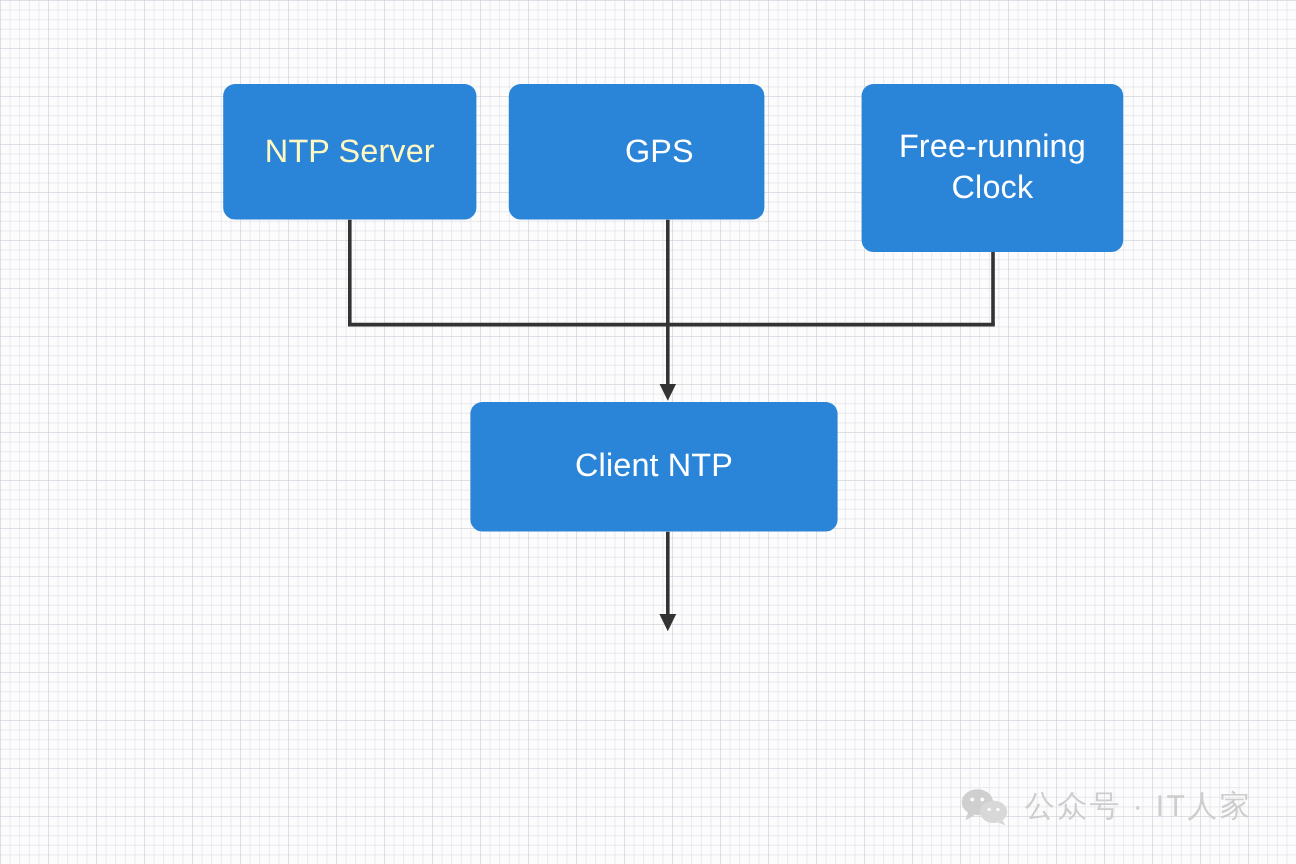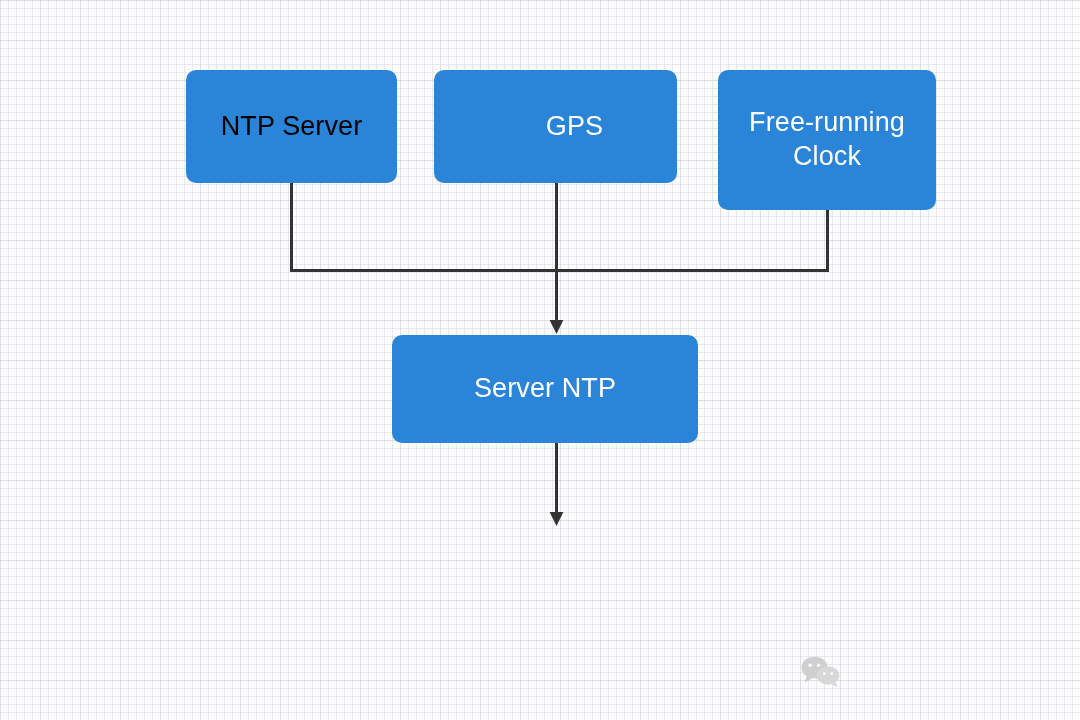--- a/index.html
+++ b/index.html
@@ -44,21 +44,21 @@
     letter-spacing: 0.1px;
     box-sizing: border-box;
     padding: 4px 10px;
     z-index: 2;
   }
   .node-label {
     display: block;
     white-space: pre-line;
   }
   #node-ntp-server { left: 186px; top: 70px;  width: 211px; height: 113px; }
-  #node-gps        { left: 434px; top: 70px;  width: 243px; height: 113px; padding-left: 48px; }
+  #node-gps        { left: 424px; top: 70px;  width: 213px; height: 113px; padding-left: 48px; }
   #node-free-clock { left: 718px; top: 70px;  width: 218px; height: 140px; }
   #node-local-ntp  { left: 392px; top: 335px; width: 306px; height: 108px; }
   #node-client     { left: 392px; top: 527px; width: 306px; height: 110px; }
 
   #watermark {
     position: absolute;
     left: 800px;
     top: 655px;
     display: flex;
     align-items: center;
@@ -88,48 +88,49 @@
 
     <path d="M 827.5 183 L 827.5 270.5" stroke="#333333" stroke-width="3" fill="none"></path>
 
     <path d="M 290 270.5 L 829 270.5" stroke="#333333" stroke-width="3" fill="none"></path>
 
     <path d="M 556.5 183 L 556.5 327" stroke="#333333" stroke-width="3" fill="none" marker-end="url(#arrow)"></path>
 
     <path d="M 556.5 443 L 556.5 519" stroke="#333333" stroke-width="3" fill="none" marker-end="url(#arrow)"></path>
   </svg>
 
-  <div class="node" id="node-ntp-server" style="background-color: rgb(42, 132, 216); color: #000000; border-radius: 10px;">
+  <div class="node" id="node-ntp-server" style="background-color: rgb(42, 132, 216); color: #fef9c3; border-radius: 10px;">
     <span class="node-label">NTP Server</span>
   </div>
 
   <div class="node" id="node-gps" style="background-color: rgb(42, 132, 216); color: rgb(255, 255, 255); border-radius: 10px;">
     <span class="node-label">GPS</span>
   </div>
 
   <div class="node" id="node-free-clock" style="background-color: rgb(42, 132, 216); color: rgb(255, 255, 255); border-radius: 10px;">
     <span class="node-label">Free-running
 Clock</span>
   </div>
 
   <div class="node" id="node-local-ntp" style="background-color: rgb(42, 132, 216); color: rgb(255, 255, 255); border-radius: 10px;">
-    <span class="node-label">Server NTP</span>
+    <span class="node-label">Client NTP</span>
   </div>
 
 
   <div id="watermark">
     <svg width="42" height="32" viewBox="0 0 42 32">
       <g fill="#cfcfcf">
         <ellipse cx="14.5" cy="12.5" rx="13" ry="10.8"></ellipse>
         <path d="M 7 20 L 4.5 27.5 L 12 23.5 z"></path>
         <circle cx="10.2" cy="10.2" r="1.7" fill="#fbfbfb"></circle>
         <circle cx="18.6" cy="10.2" r="1.7" fill="#fbfbfb"></circle>
       </g>
       <g fill="#d8d8d8">
         <ellipse cx="28" cy="20.5" rx="11.3" ry="9.3"></ellipse>
         <path d="M 35 27 L 38 32 L 31.5 29.5 z"></path>
         <circle cx="24.3" cy="18.6" r="1.5" fill="#fbfbfb"></circle>
         <circle cx="31.6" cy="18.6" r="1.5" fill="#fbfbfb"></circle>
       </g>
     </svg>
+    <span class="wm-text">公众号 · IT人家</span>
   </div>
 
 </div>
 
 </body></html>

